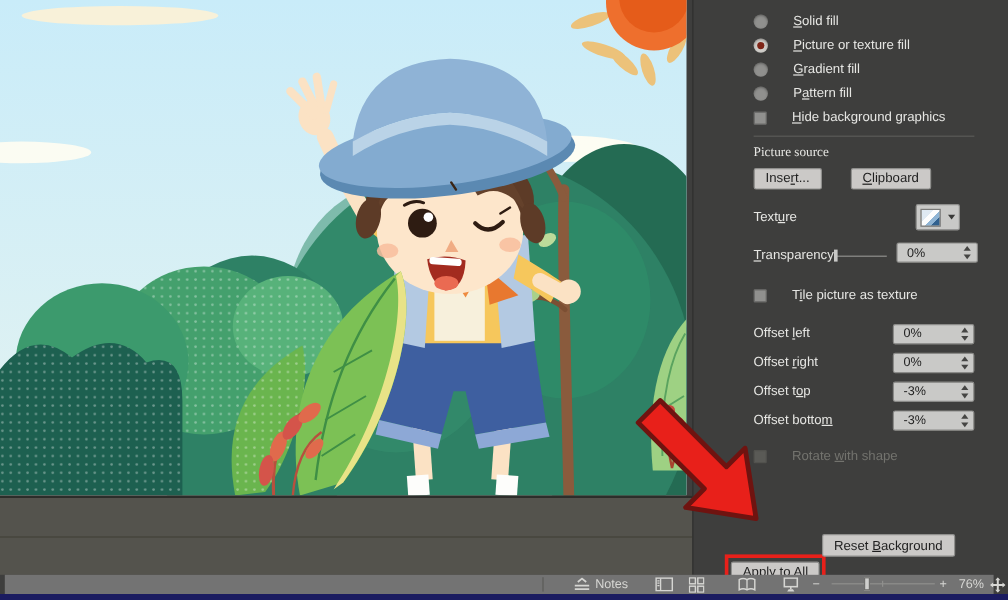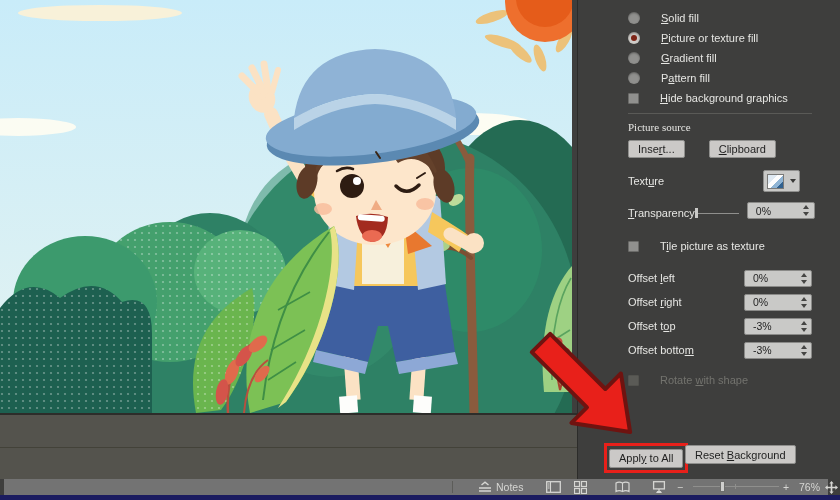--- a/index.html
+++ b/index.html
@@ -46,21 +46,21 @@
   .spin{width:68px;height:17px;background:#c9c9c7;border:1px solid #8a8a88;border-radius:2px;display:flex;align-items:center;box-sizing:border-box;margin-left:auto;flex:0 0 auto;}
   .spin .val{flex:1;color:#1f1f1f;font-size:10.5px;padding-left:8px;}
   .spin .arrows{width:15px;display:flex;flex-direction:column;align-items:center;gap:3px;}
   .tri-up{width:0;height:0;border-left:3.5px solid transparent;border-right:3.5px solid transparent;border-bottom:4px solid #454543;}
   .tri-dn{width:0;height:0;border-left:3.5px solid transparent;border-right:3.5px solid transparent;border-top:4px solid #454543;}
   .tile-row{margin:3px 0 10px 0;}
   .offset-row{height:24px;}
   .offset-row .lbl{flex:1;}
   .rotate-row{margin-top:8px;color:#73736e;}
   .bottom-btns{position:absolute;left:578px;top:0;width:262px;height:479px;pointer-events:none;}
-  .apply-wrap{position:absolute;left:26px;top:443px;border:3px solid #e8201a;padding:2px;pointer-events:auto;}
+  .apply-wrap{position:absolute;left:26px;top:462px;border:3px solid #e8201a;padding:2px;pointer-events:auto;}
   .apply-wrap .btn{height:19px;}
   .reset-btn{position:absolute;left:107px;top:445px;height:19px;pointer-events:auto;}
 
   
   .statusbar{position:absolute;left:4px;top:479px;width:824px;height:16px;background:#737373;color:#d6d6d3;font-size:10.5px;}
   .statusbar .sb{position:absolute;top:0;height:16px;display:flex;align-items:center;}
   .sb-div{position:absolute;left:448px;top:2px;width:1px;height:12px;background:#5c5c59;}
   .sb svg{display:block;}
   .zoom-track{position:absolute;left:689px;top:7px;width:86px;height:1px;background:#8f8f8d;}
   .zoom-tick{position:absolute;left:731px;top:5px;width:1px;height:5px;background:#8f8f8d;}

